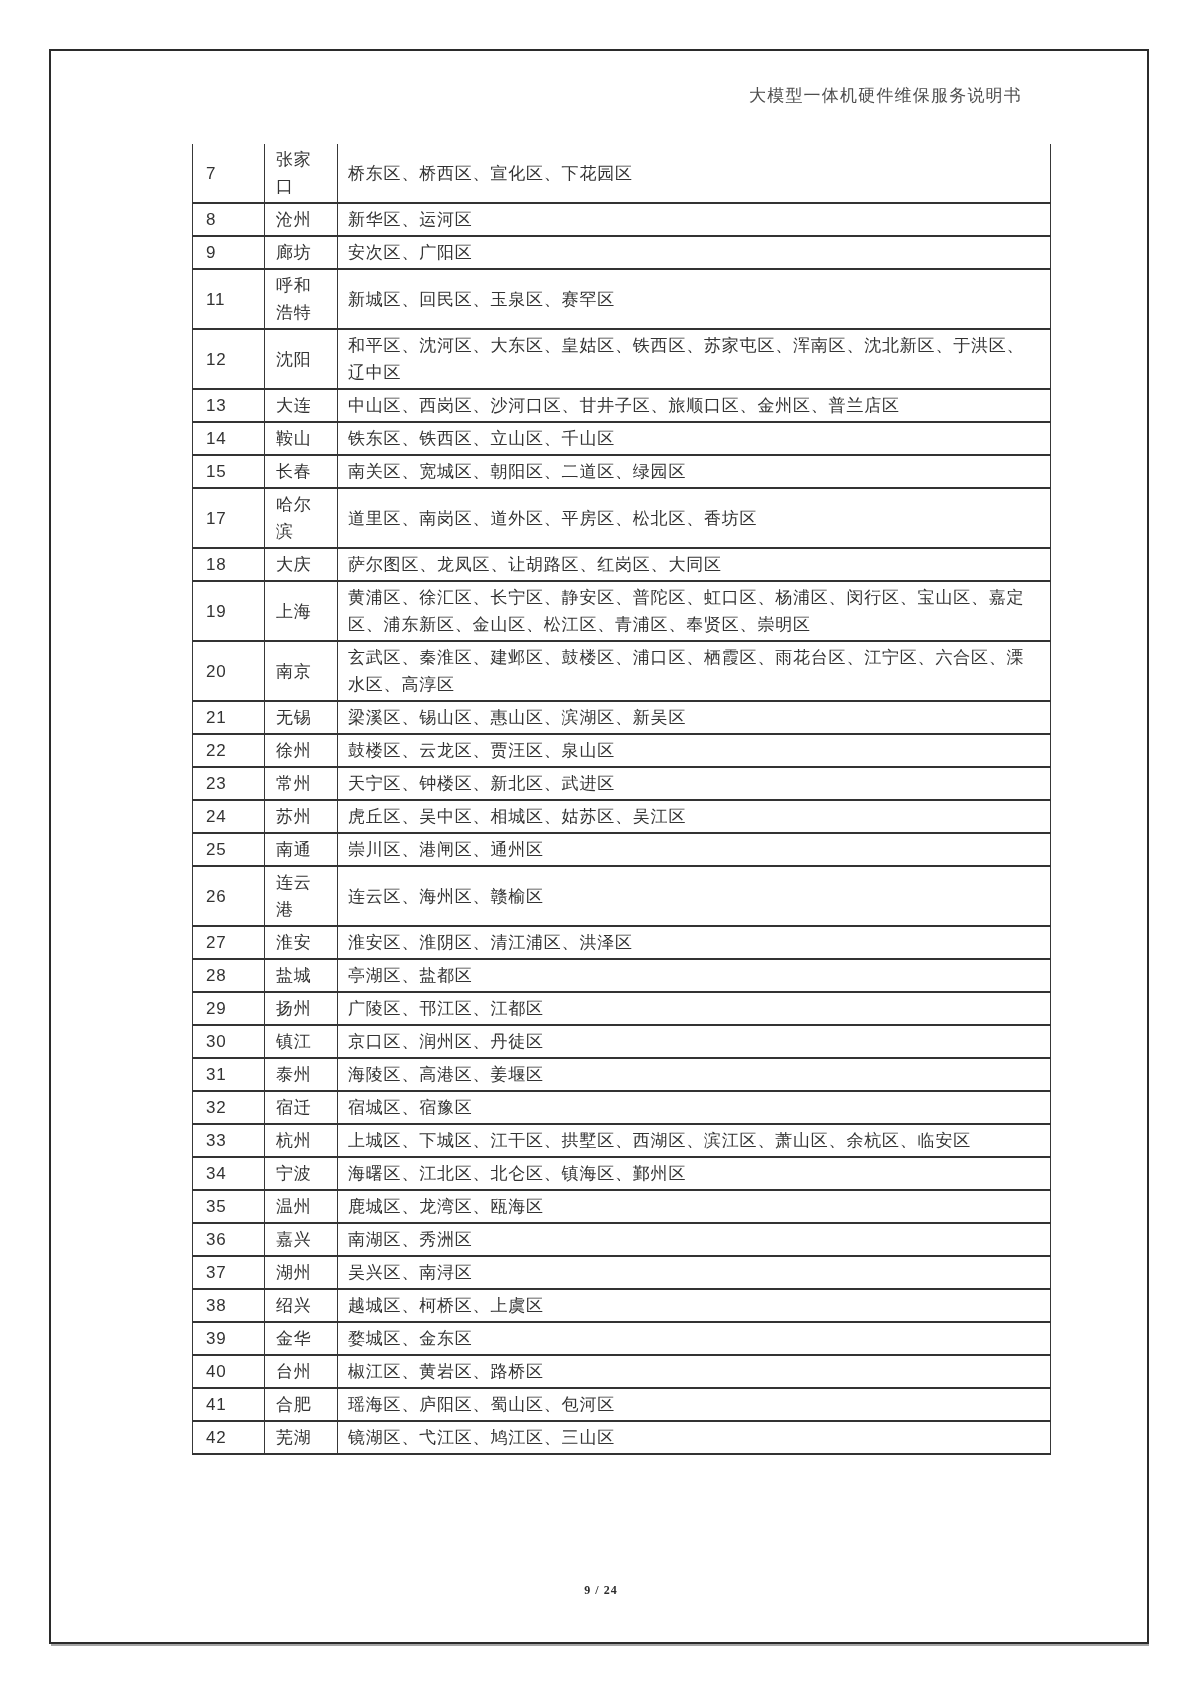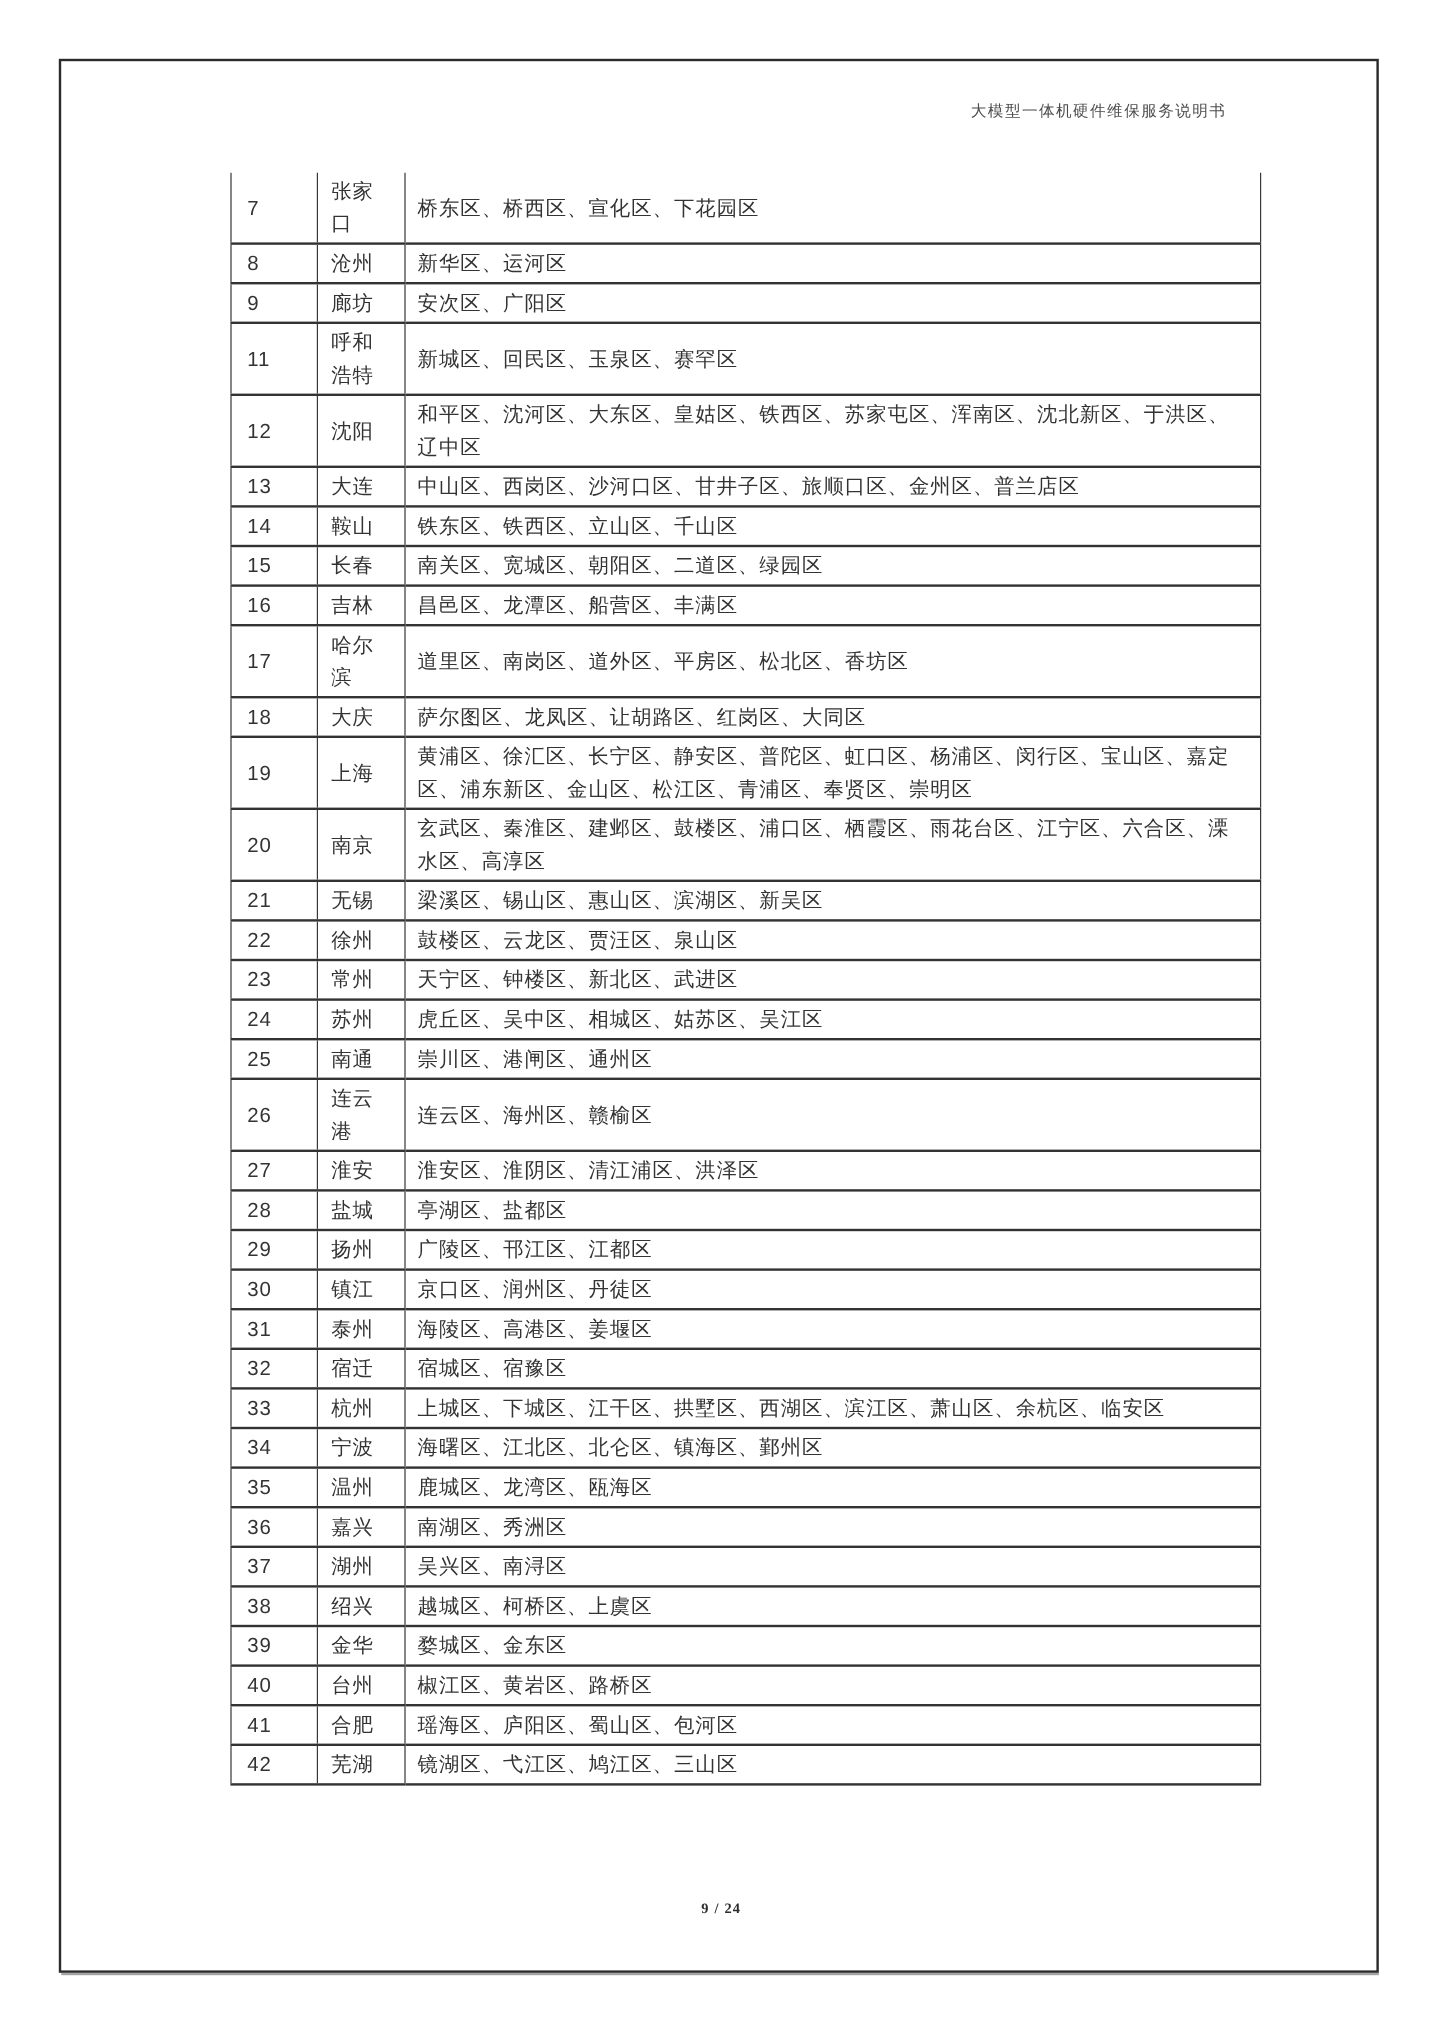--- a/index.html
+++ b/index.html
@@ -26,21 +26,21 @@
     background: #ffffff;
     box-sizing: border-box;
   }
   .doc-header {
     position: absolute;
     left: 192px;
     top: 84px;
     width: 830px;
     text-align: right;
     font-family: "Liberation Serif", serif;
-    font-size: 13px;
+    font-size: 17px;
     letter-spacing: 1.2px;
     color: #4d4d4d;
     white-space: nowrap;
   }
   table.region-table {
     position: absolute;
     left: 192px;
     top: 144px;
     width: 858px;
     border-collapse: collapse;
@@ -135,25 +135,20 @@
           <td class="col-no">14</td>
           <td class="col-city">鞍山</td>
           <td class="col-districts">铁东区、铁西区、立山区、千山区</td>
         </tr>
         <tr>
           <td class="col-no">15</td>
           <td class="col-city">长春</td>
           <td class="col-districts">南关区、宽城区、朝阳区、二道区、绿园区</td>
         </tr>
         <tr>
-          <td class="col-no">16</td>
-          <td class="col-city">吉林</td>
-          <td class="col-districts">昌邑区、龙潭区、船营区、丰满区</td>
-        </tr>
-        <tr>
           <td class="col-no">17</td>
           <td class="col-city">哈尔滨</td>
           <td class="col-districts">道里区、南岗区、道外区、平房区、松北区、香坊区</td>
         </tr>
         <tr>
           <td class="col-no">18</td>
           <td class="col-city">大庆</td>
           <td class="col-districts">萨尔图区、龙凤区、让胡路区、红岗区、大同区</td>
         </tr>
         <tr>

